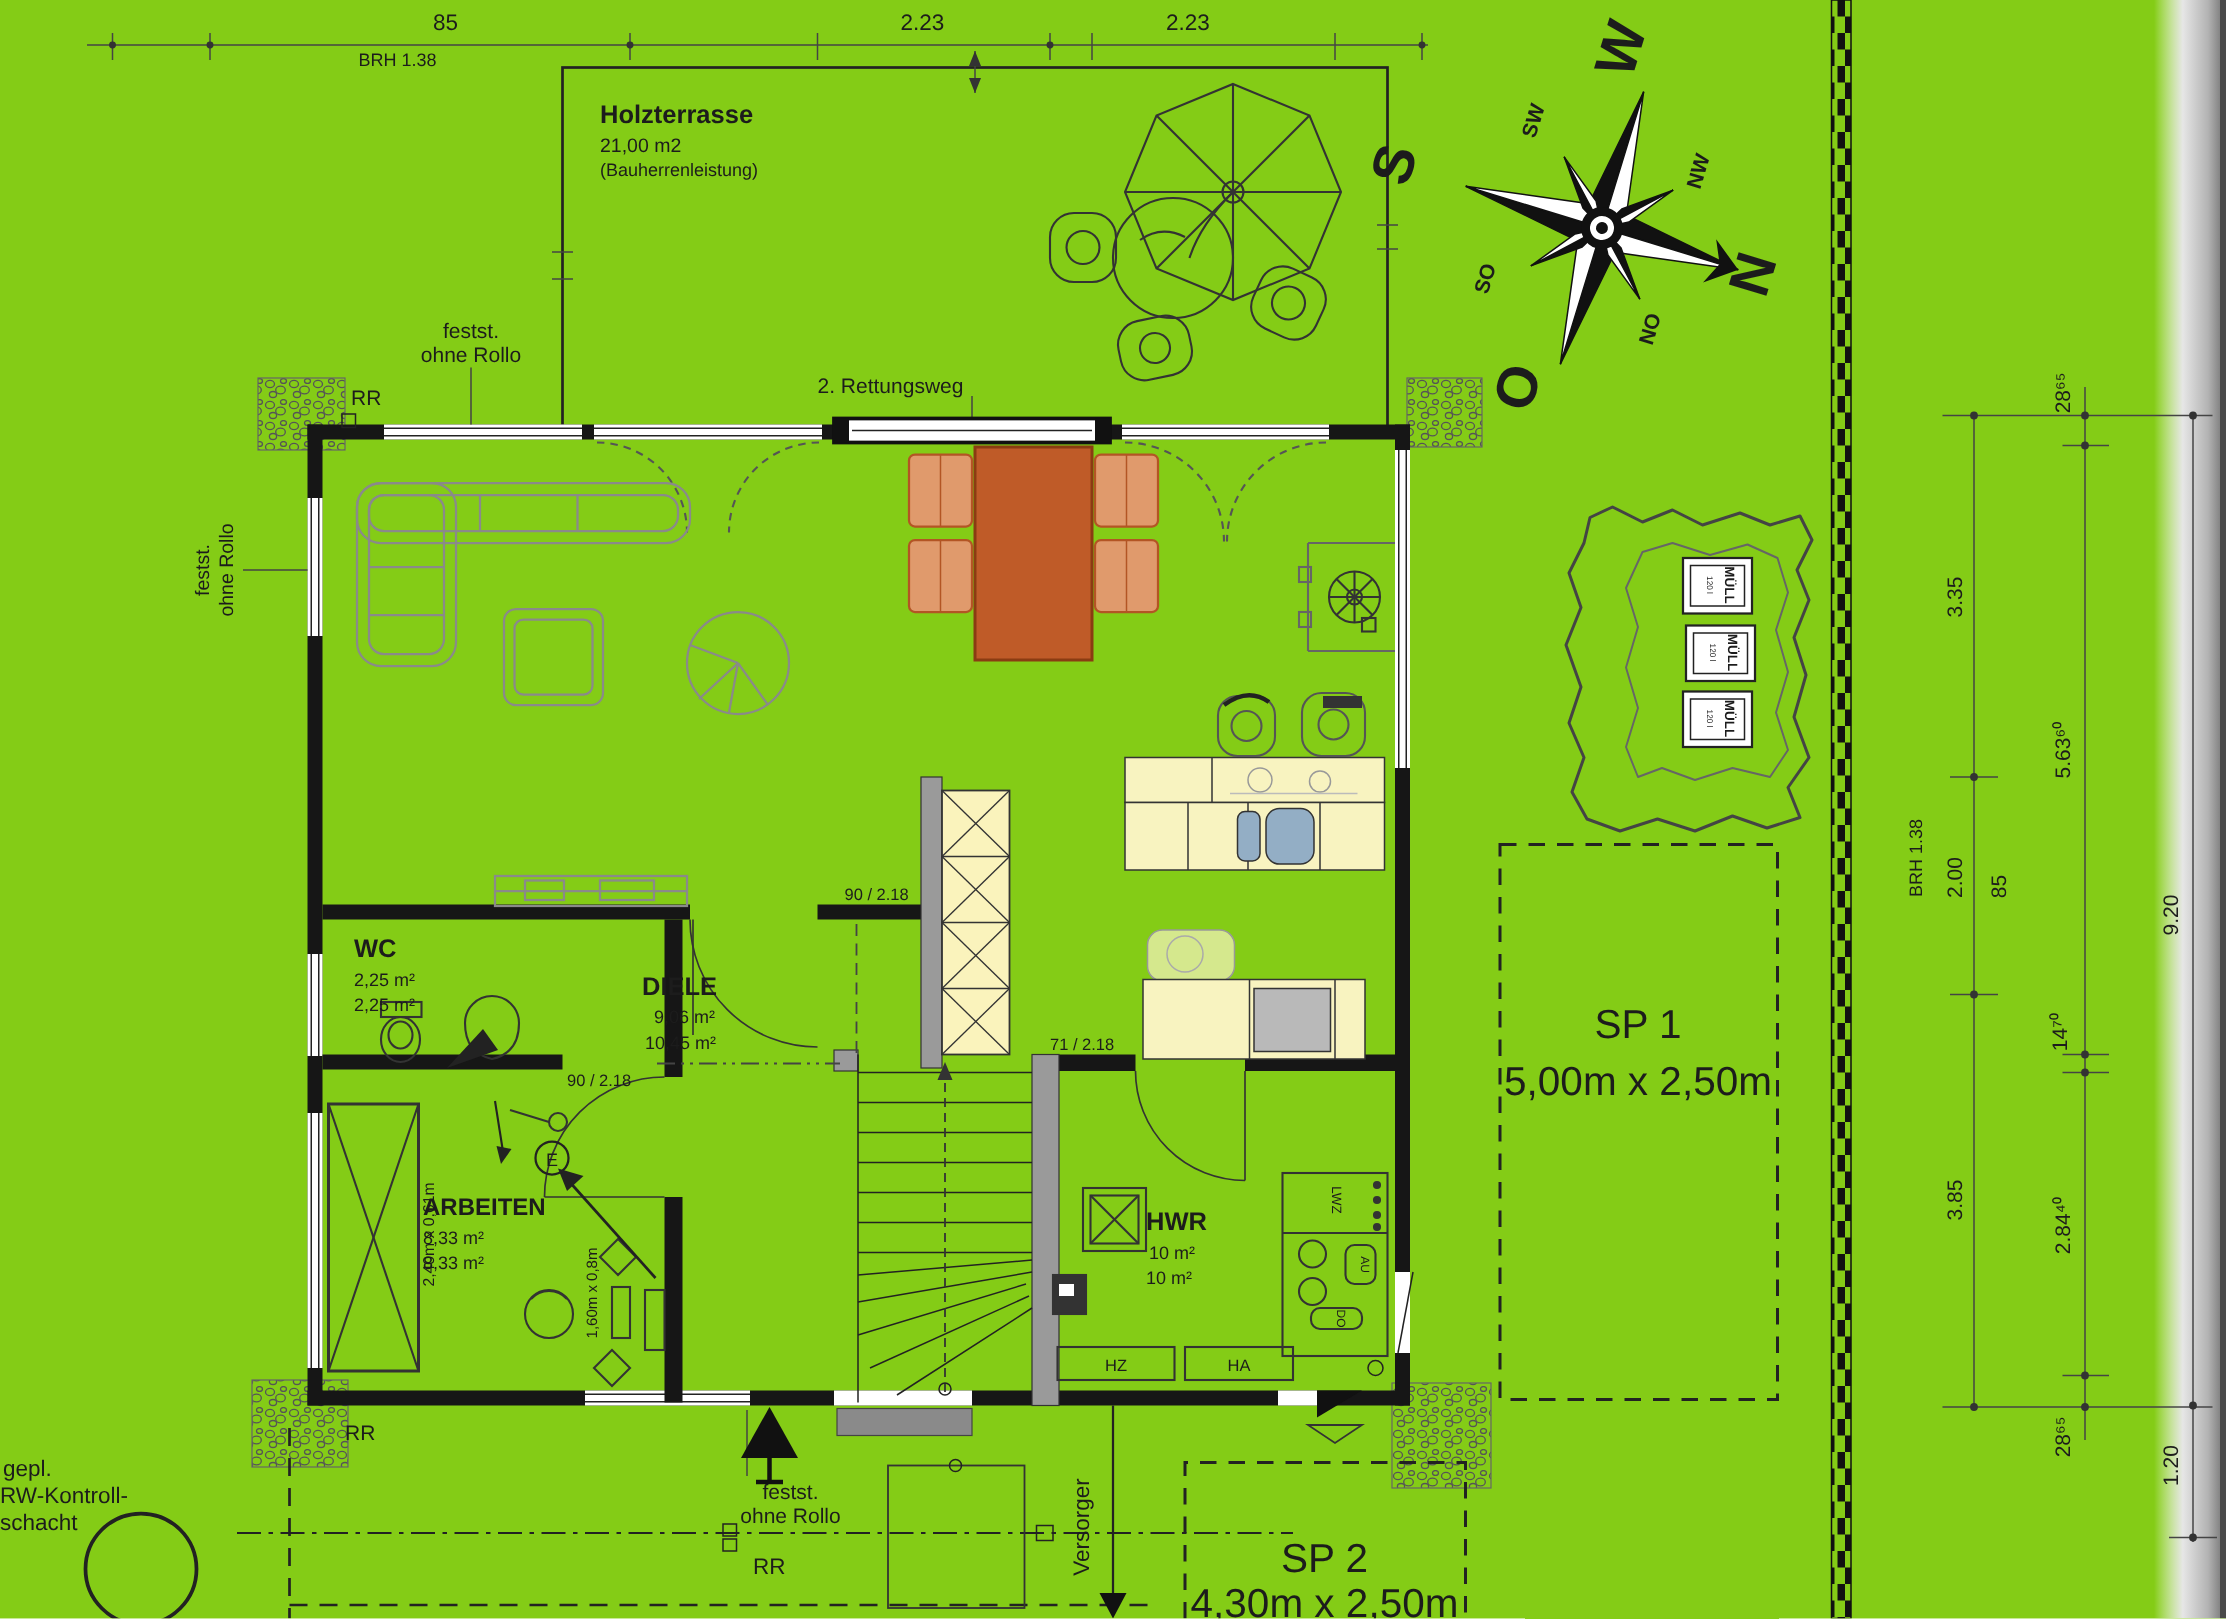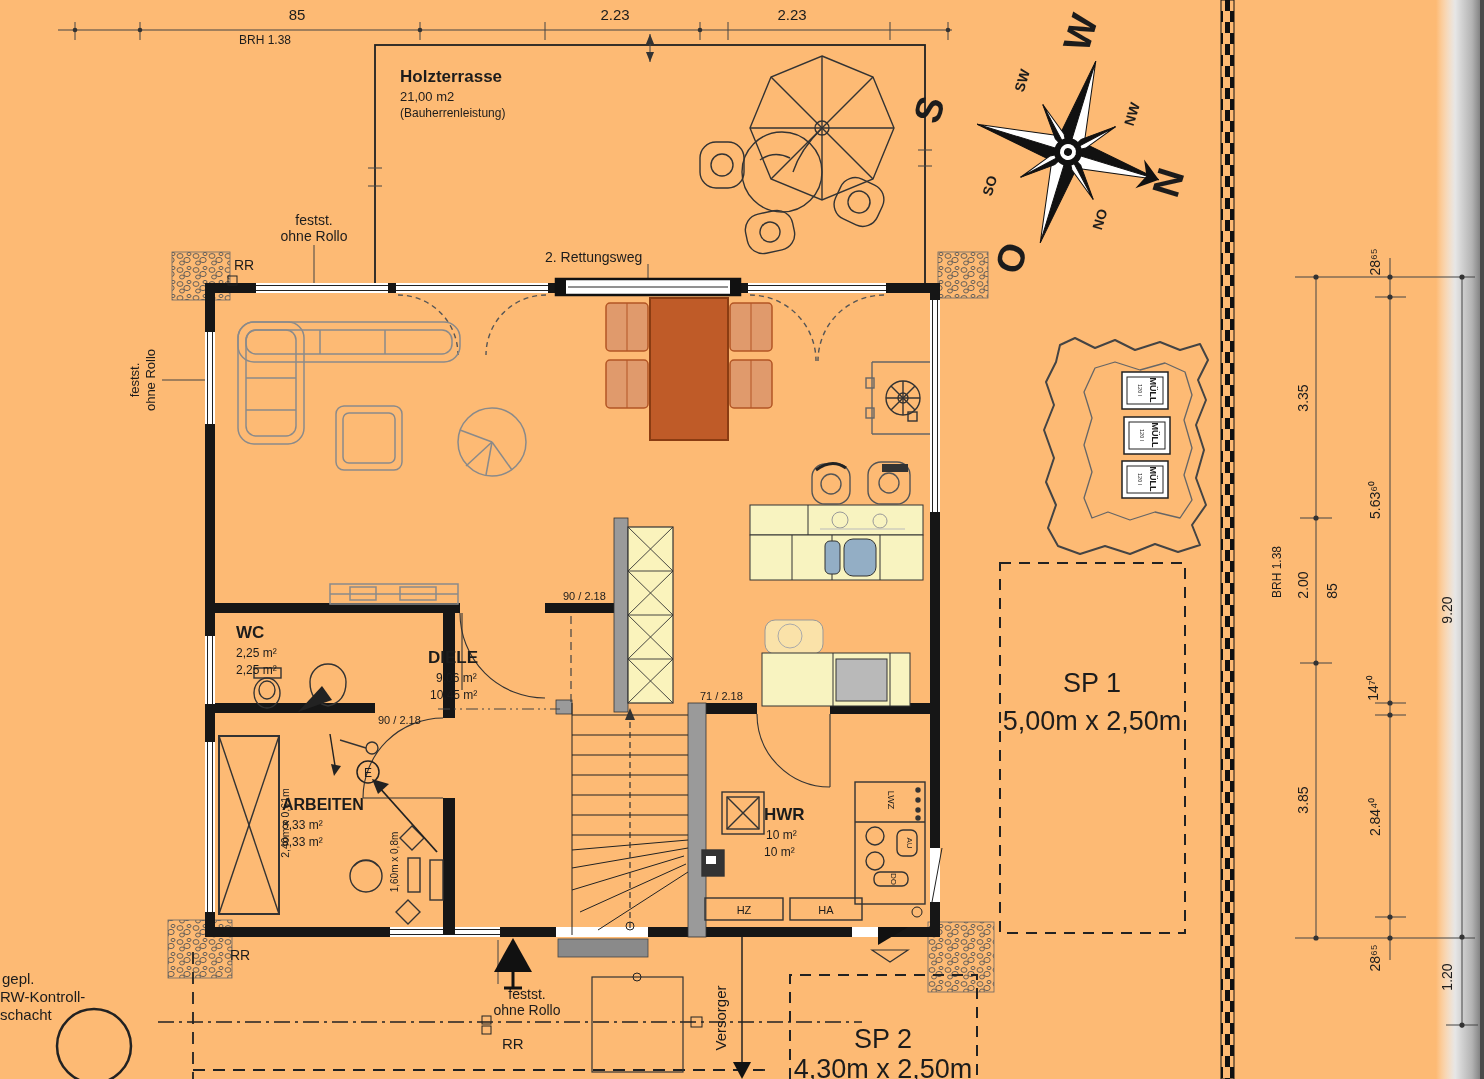--- a/index.html
+++ b/index.html
@@ -1,16 +1,16 @@
 <!DOCTYPE html>
 <html><head>
 <meta charset="utf-8">
 <style>
   html,body{margin:0;padding:0;background:#fff;}
-  .canvas{position:relative;width:1484px;height:1079px;overflow:hidden;background:#fdba74;}
+  .canvas{position:relative;width:1484px;height:1079px;overflow:hidden;background:#84cc16;}
   svg{position:absolute;left:0;top:0;}
   svg text{font-family:"Liberation Sans",sans-serif;fill:#1c1c1c;}
   .b{font-weight:bold;}
   .thin{stroke:#222;stroke-width:1;fill:none;}
   .wall{fill:#161616;stroke:none;}
   .gwall{fill:#9a9a9a;stroke:#333;stroke-width:0.8;}
   .sketch{stroke:#8a8a8a;stroke-width:1.5;fill:none;}
   .furn{stroke:#333;stroke-width:1.4;fill:none;}
   .dim{stroke:#444;stroke-width:1;fill:none;}
   .arc{stroke:#333;stroke-width:1.1;fill:none;}

